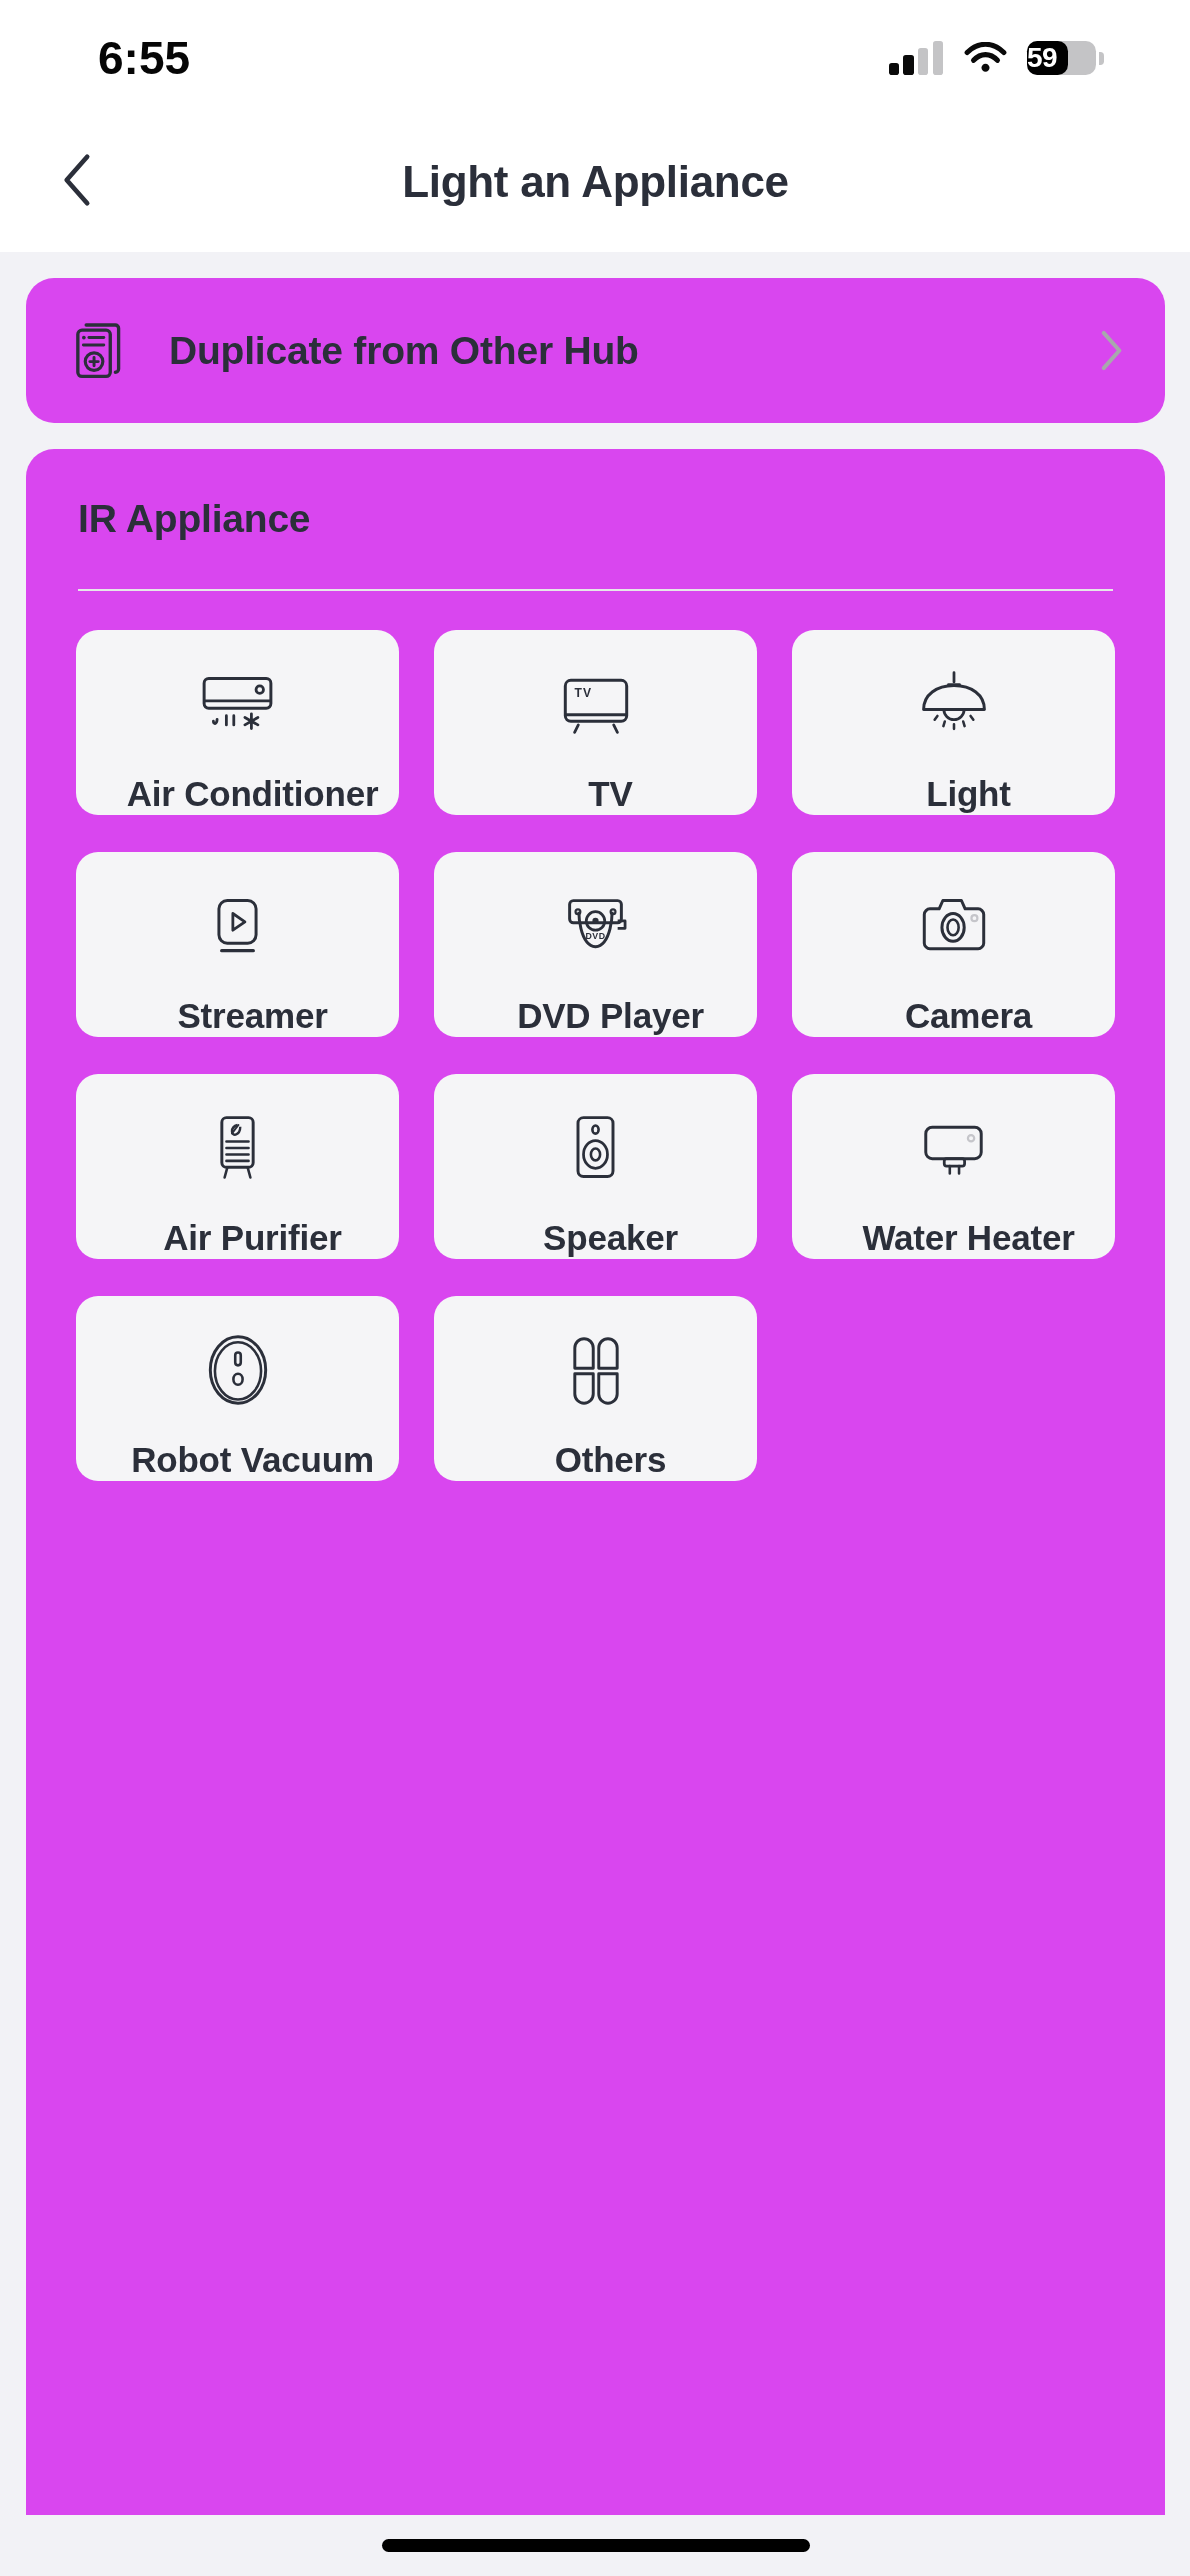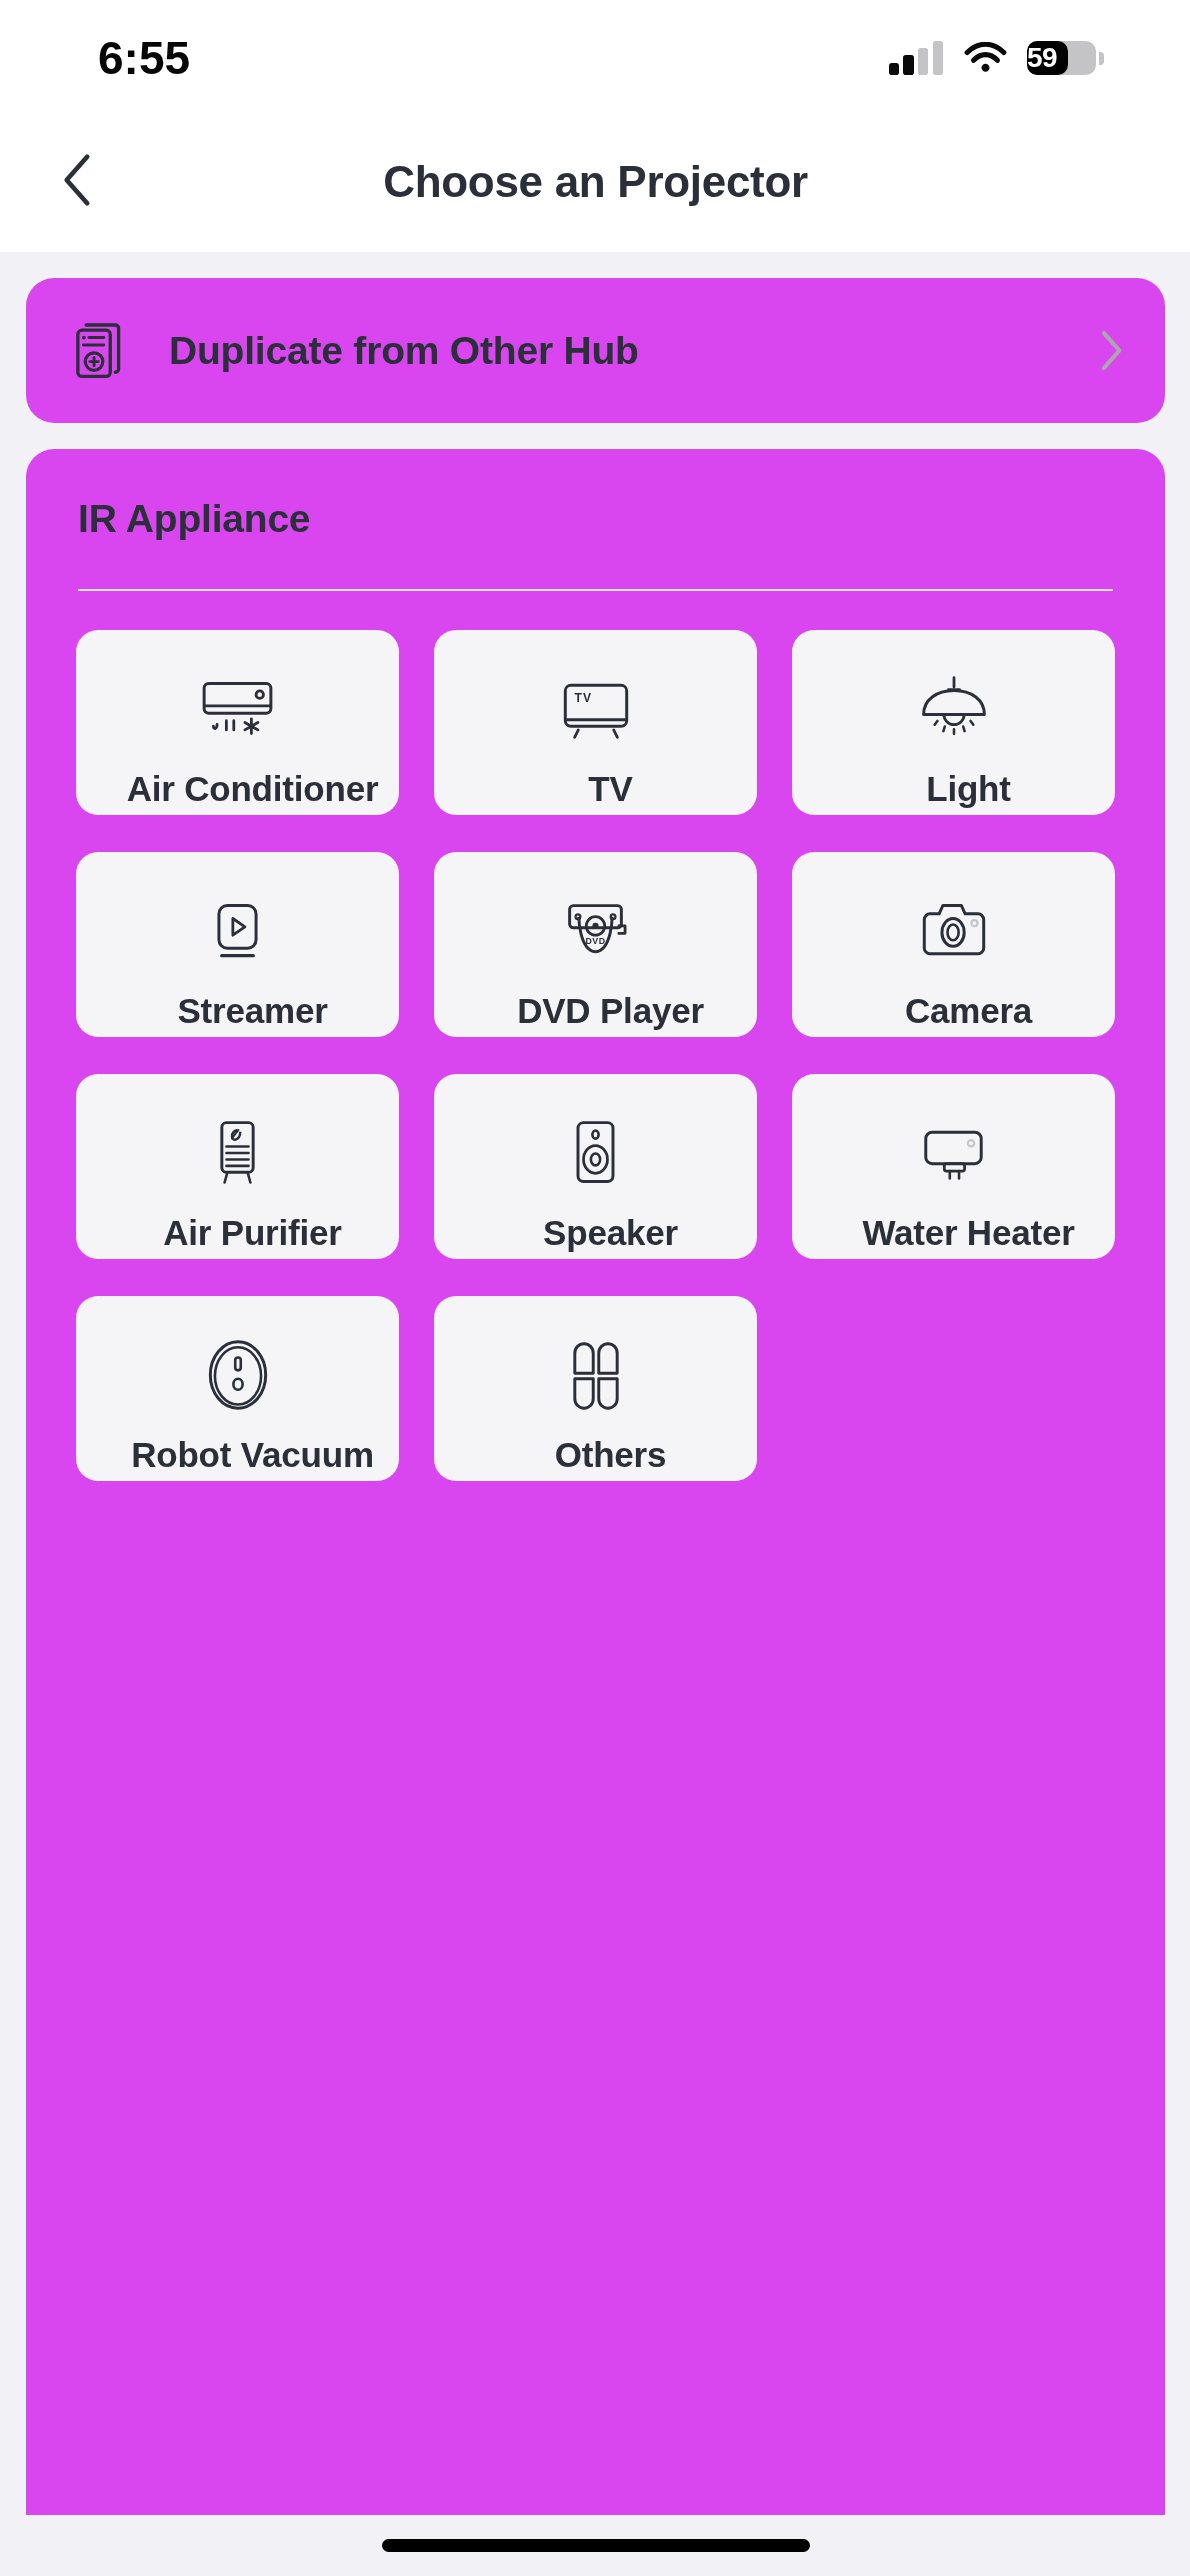--- a/index.html
+++ b/index.html
@@ -202,21 +202,21 @@
     padding: 39px 50px 0 50px;
   }
 
   .tile {
     background: #f5f5f7;
     border-radius: 22px;
     height: 185px;
     display: flex;
     flex-direction: column;
     align-items: center;
-    justify-content: center;
+    justify-content: space-between;
     padding-top: 41px;
     cursor: pointer;
   }
   .tile-icon {
     height: 67px;
     display: flex;
     align-items: center;
     justify-content: center;
   }
   .tile-label {
@@ -279,21 +279,21 @@
   </div>
 
   <div class="navbar">
     <div class="back-button">
       <span>
         <svg width="32" height="54" viewBox="0 0 34 58" fill="none">
           <path d="M29 4L7 29L29 54" stroke="#2b2f3a" stroke-width="5" stroke-linecap="round" stroke-linejoin="round"></path>
         </svg>
       </span>
     </div>
-    <div class="nav-title">Choose an Projector</div>
+    <div class="nav-title">Light an Appliance</div>
   </div>
 
   <div class="content">
 
     <div class="card duplicate-card">
       <span class="dup-icon">
         <svg width="56" height="63" viewBox="0 0 60 68" fill="none">
           <path d="M14 6.5H45.5C47.4 6.5 49 8.1 49 10V54C49 55.9 47.4 57.5 45.5 57.5" stroke="#2b2f3a" stroke-width="3.6" stroke-linecap="round" stroke-linejoin="round"></path>
           <rect x="5" y="12" width="35" height="50" rx="4.5" stroke="#2b2f3a" stroke-width="3.6"></rect>
           <circle cx="11.5" cy="20" r="2" fill="#2b2f3a"></circle>

